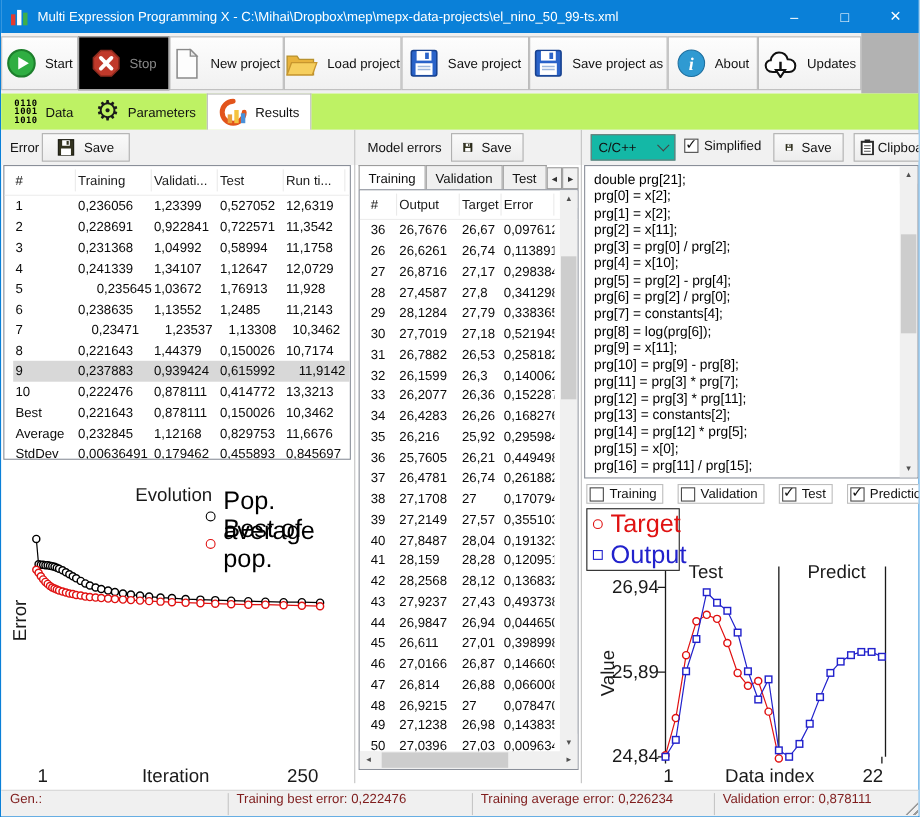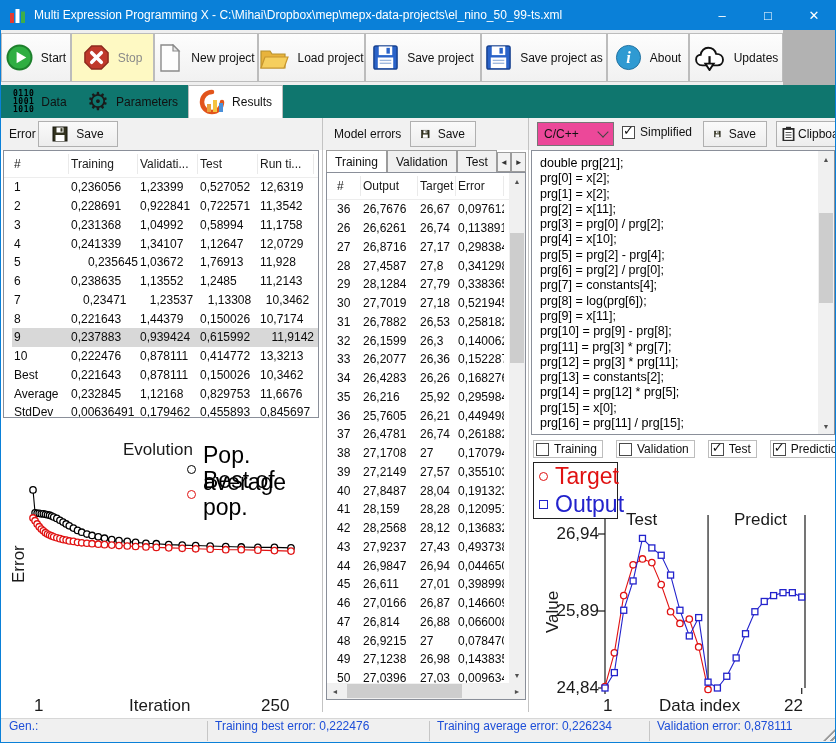--- a/index.html
+++ b/index.html
@@ -9,34 +9,34 @@
        border-left:1px solid #0a80d8;border-right:1px solid #0a80d8;border-bottom:1px solid #0a80d8;overflow:hidden;}
   
   #titlebar{left:0;top:0;width:836px;height:30px;background:#0a80d8;display:flex;align-items:center;color:#fff;font-size:12px;}
   #titlebar .ticon{margin:0 8px 0 8px;width:17px;height:17px;}
   #titlebar .wbtns{margin-left:auto;display:flex;height:30px;}
   .wbtn{width:46px;height:30px;display:flex;align-items:center;justify-content:center;font-size:13px;color:#fff;}
   
   #toolbar1{left:0;top:30px;width:836px;height:55px;background:#efefef;display:flex;}
   .tbtn{height:49px;margin-top:3px;box-sizing:border-box;border:1px solid #bcbcbc;background:linear-gradient(#fdfdfd,#f1f1f1);
         display:flex;align-items:center;justify-content:center;gap:8px;font-size:12px;color:#111;}
-  .tbtn.disabled{background:#fef9c3;color:#8a8a8a;}
+  .tbtn.disabled{background:#000000;color:#8a8a8a;}
   #tb-filler{flex:1;height:55px;background:#b2b2b2;}
   
-  #toolbar2{left:0;top:85px;width:836px;height:33px;background:#0f766e;display:flex;align-items:center;}
+  #toolbar2{left:0;top:85px;width:836px;height:33px;background:#bef264;display:flex;align-items:center;}
   .ntab{height:31px;display:flex;align-items:center;gap:7px;font-size:12px;padding:0 10px;color:#111;}
   .ntab.active{background:#ffffff;border:1px solid #bdbdbd;border-bottom:none;height:32px;}
   .binicon{font-family:"DejaVu Sans Mono",monospace;font-weight:bold;font-size:8px;line-height:8px;color:#000;letter-spacing:0.5px;}
   .gearicon{font-size:25px;line-height:25px;color:#1a1a1a;}
   
   #panelbar{left:0;top:118px;width:836px;height:32px;background:#f1f1f1;}
   .plabel{position:absolute;top:9px;font-size:12px;color:#111;}
   .sbtn{position:absolute;top:3px;height:26px;box-sizing:border-box;border:1px solid #b0b0b0;background:linear-gradient(#fafafa,#ededed);
         display:flex;align-items:center;justify-content:center;gap:8px;font-size:12px;padding:0 10px;color:#111;}
-  .combo{position:absolute;top:4px;height:24px;box-sizing:border-box;border:1px solid #767676;background:#ec4899;
+  .combo{position:absolute;top:4px;height:24px;box-sizing:border-box;border:1px solid #767676;background:#14b8a6;
          display:flex;align-items:center;font-size:12px;padding:0 6px;color:#111;}
   .combo .chev{margin-left:auto;width:7px;height:7px;border-right:1.6px solid #444;border-bottom:1.6px solid #444;transform:rotate(45deg);margin-top:-4px;}
   .cbwrap{position:absolute;display:flex;align-items:center;font-size:12px;color:#111;background:#fff;padding:1px 5px 1px 2px;border:1px solid #bdbdbd;}
   .fcb{width:13px;height:13px;box-sizing:border-box;border:1px solid #4a4a4a;background:#fff;position:relative;margin-right:5px;flex:none;}
   .fcb .tick{display:none;position:absolute;top:-4px;left:0;font-size:13px;font-weight:bold;color:#111;}
   .fcb.checked .tick{display:block;}
   
   .vdiv{position:absolute;width:1px;background:#c3c3c3;}
   
   .panelbox{position:absolute;box-sizing:border-box;border:1px solid #8a8f99;background:#fff;overflow:hidden;}
@@ -64,21 +64,21 @@
   
   .chart-label{position:absolute;font-size:17px;color:#1a1a1a;white-space:nowrap;}
   .rot{transform:rotate(-90deg);transform-origin:left top;}
   .legend-row{display:flex;align-items:center;font-size:23px;}
   .lm{display:inline-block;width:7px;height:7px;box-sizing:content-box;border:1.6px solid #000;border-radius:50%;background:#fff;margin-right:7px;flex:none;}
   .lm.sq{border-radius:0;}
   #legend2{position:absolute;left:532px;top:462px;width:85px;height:57px;box-sizing:border-box;border:1px solid #222;background:#fff;
            display:flex;flex-direction:column;justify-content:space-evenly;padding-left:5px;z-index:5;}
   
   #statusbar{left:0;top:718px;width:836px;height:25px;background:#f0f0f0;border-top:1px solid #d7d7d7;box-sizing:border-box;}
-  .stext{position:absolute;top:0;font-size:12px;color:#1d4ed8;}
+  .stext{position:absolute;top:0;font-size:12px;color:#7f1d1d;}
   .ssep{position:absolute;top:2px;width:1px;height:20px;background:#c6c6c6;}
   .grip{position:absolute;right:2px;bottom:2px;width:12px;height:12px;
         background:repeating-linear-gradient(135deg,transparent 0 3px,#9a9a9a 3px 5px);clip-path:polygon(100% 0,100% 100%,0 100%);}
 </style>
 </head>
 <body>
 
 <div id="win">
 
   <div id="titlebar" class="abs">

